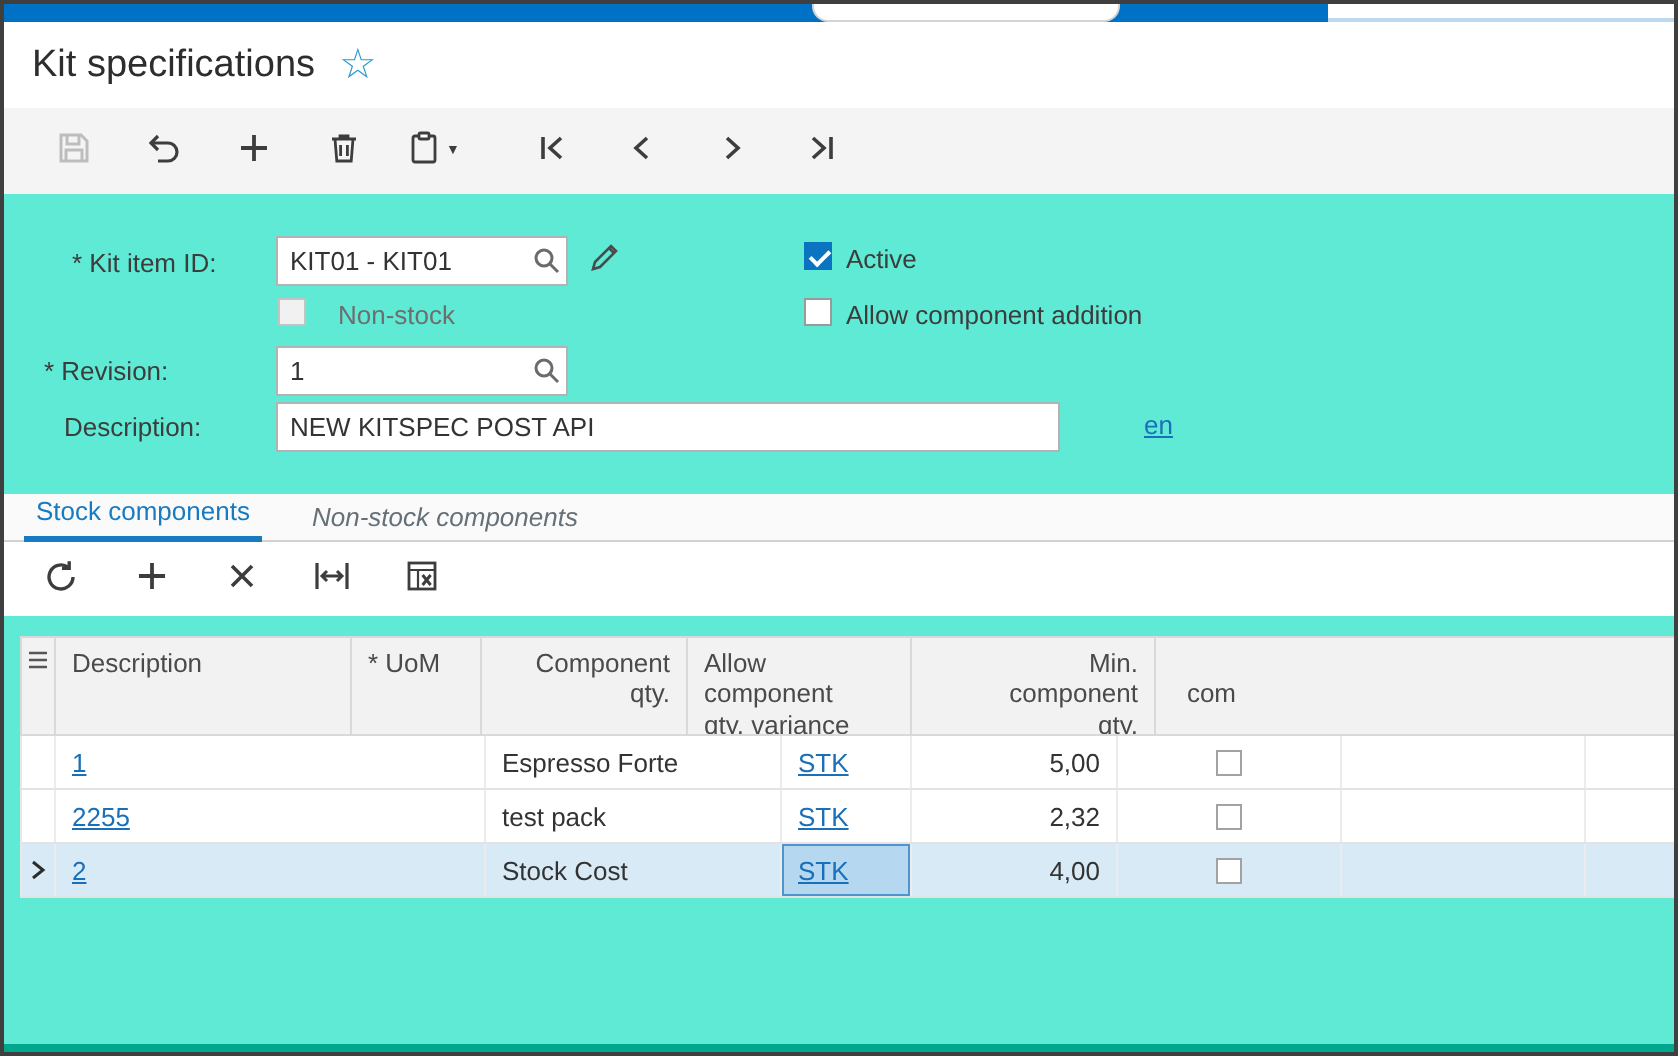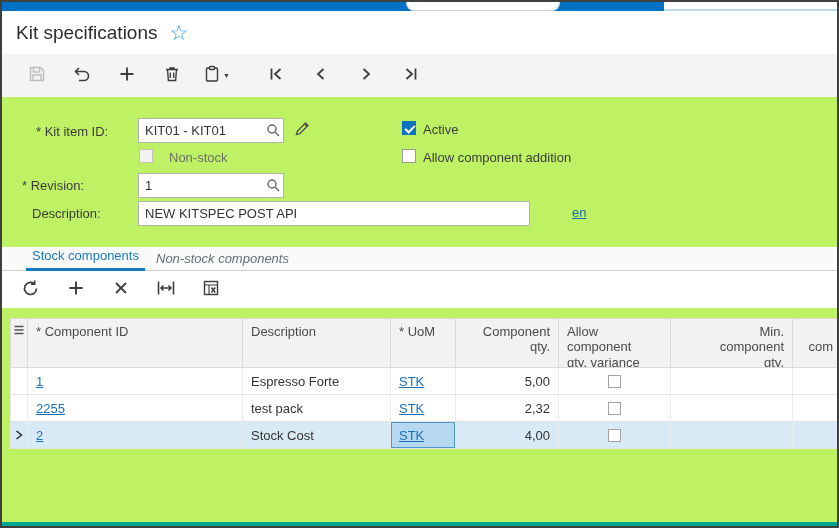--- a/index.html
+++ b/index.html
@@ -1,17 +1,17 @@
 <!DOCTYPE html>
 <html><head>
 <meta charset="utf-8">
 <style>
   * { margin:0; padding:0; box-sizing:border-box; }
   body { background:#fff; font-family:"Liberation Sans", sans-serif; }
-  .window { position:relative; width:839px; height:528px; border:2px solid #3f3f3f; background:#bef264; overflow:hidden; font-size:13px; color:#333; }
+  .window { position:relative; width:839px; height:528px; border:2px solid #3f3f3f; background:#5eead4; overflow:hidden; font-size:13px; color:#333; }
 
   
   .topbar { position:absolute; top:0; left:0; width:100%; height:9px; }
   .topbar-main { position:absolute; left:0; top:0; width:662px; height:9px; background:#0072c6; }
   .topbar-right { position:absolute; left:662px; right:0; top:0; height:9px; background:#fff; border-bottom:2px solid #bcd9ef; }
   .search-pill { position:absolute; left:404px; top:0; width:154px; height:9px; background:#fff; border:1px solid #d4d4d4; border-top:none; border-radius:0 0 8px 8px; }
 
   
   .titlebar { position:absolute; top:9px; left:0; right:0; height:43px; display:flex; align-items:center; padding-left:14px; background:#fff; }
   .page-title { font-size:19px; color:#2d2d2d; }
@@ -35,21 +35,21 @@
   .cb.checked { background:#0b74c0; border-color:#0b74c0; }
   .cb.checked::after { content:""; position:absolute; left:4px; top:1px; width:4px; height:8px; border-right:2px solid #fff; border-bottom:2px solid #fff; transform:rotate(45deg); }
   .cb.disabled { background:#f1f1f1; border-color:#c3c3c3; }
   .link { color:#1a70b8; text-decoration:underline; cursor:pointer; }
 
   
   .tabstrip { position:absolute; top:245px; left:0; right:0; height:24px; background:#fafafa; border-bottom:1px solid #d2d2d2; }
   .tab { position:absolute; bottom:-1px; padding:4px 6px 5px 6px; cursor:pointer; }
   .tab.active { color:#187bc1; border-bottom:3px solid #187bc1; }
   .tab.inactive { color:#657078; }
-  .tab-stock { left:10px;margin-left:14px; }
+  .tab-stock { left:10px; }
   .tab-nonstock { left:148px;font-style:italic; }
 
   
   .gridtoolbar { position:absolute; top:269px; left:0; right:0; height:37px; background:#fff; display:flex; align-items:center; padding-left:6px; }
   .gt-btn { width:45px; height:30px; display:flex; align-items:center; justify-content:center; cursor:pointer; }
 
   
   .grid { position:absolute; top:316px; left:8px; width:831px; }
   .g-header { display:flex; height:50px; background:#f2f2f2; border-top:1px solid #d9d9d9; border-bottom:1px solid #d9d9d9; border-left:1px solid #d9d9d9; }
   .g-h-cell { flex:none; border-right:1px solid #d9d9d9; padding:5px 8px; font-size:13px; color:#4a4a4a; white-space:pre-line; line-height:1.18; overflow:hidden; }
@@ -215,21 +215,20 @@
     </div>
   </div>
 
   <div class="grid">
     <div class="g-header">
       <div class="g-h-cell gutter">
         <span><svg width="12" height="12" viewBox="0 0 12 12">
               <path d="M1.5 2.5 h9 M1.5 6 h9 M1.5 9.5 h9" stroke="#555" stroke-width="1.3"></path>
             </svg></span>
       </div>
-      <div class="g-h-cell w-c1">* Component ID</div>
       <div class="g-h-cell w-c2">Description</div>
       <div class="g-h-cell w-c3">* UoM</div>
       <div class="g-h-cell w-c4 right">Component
 qty.</div>
       <div class="g-h-cell w-c5">Allow
 component
 qty. variance</div>
       <div class="g-h-cell w-c6 right">Min.
 component
 qty.</div>

